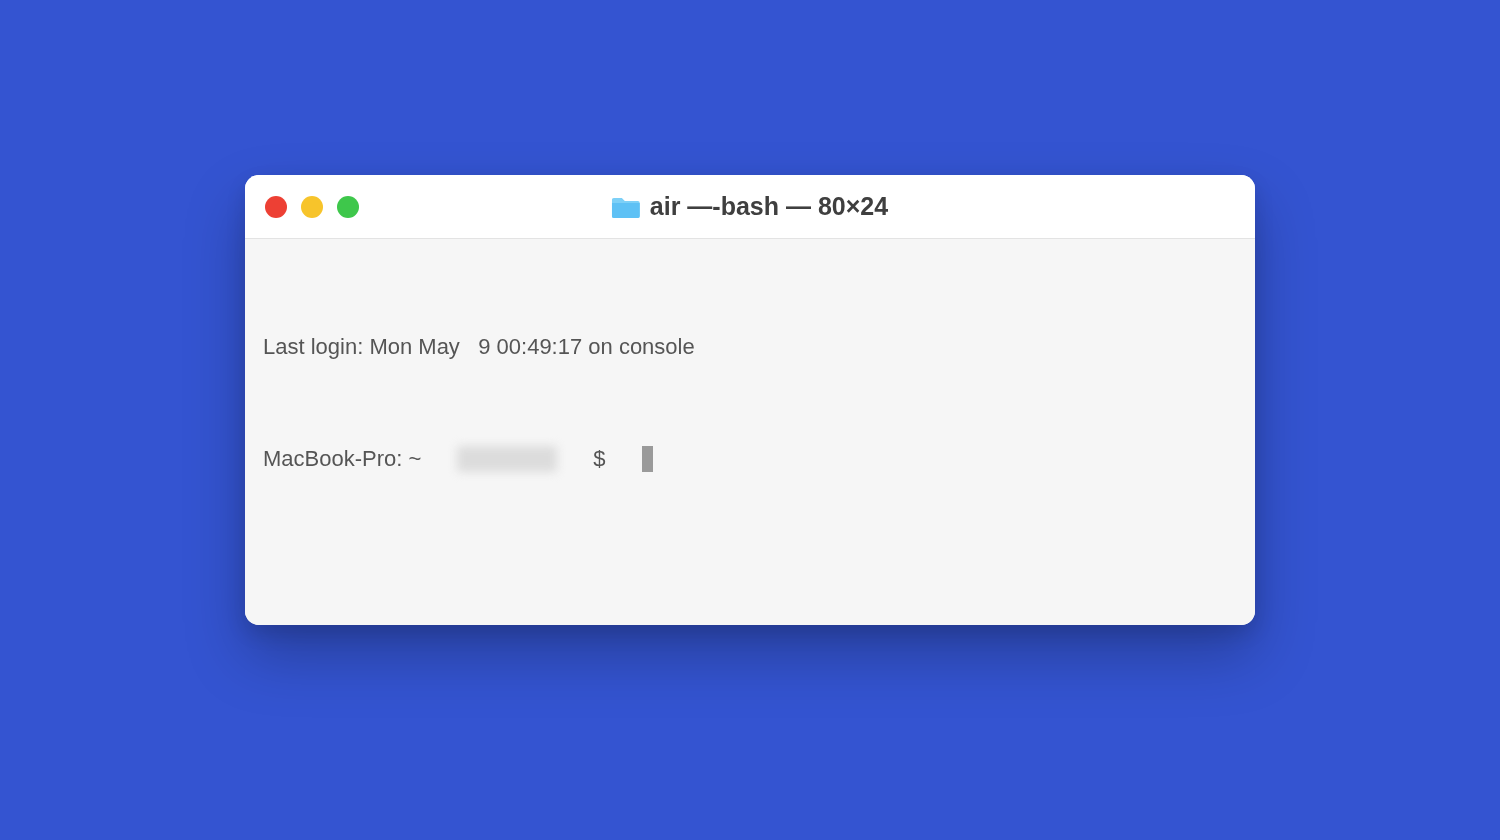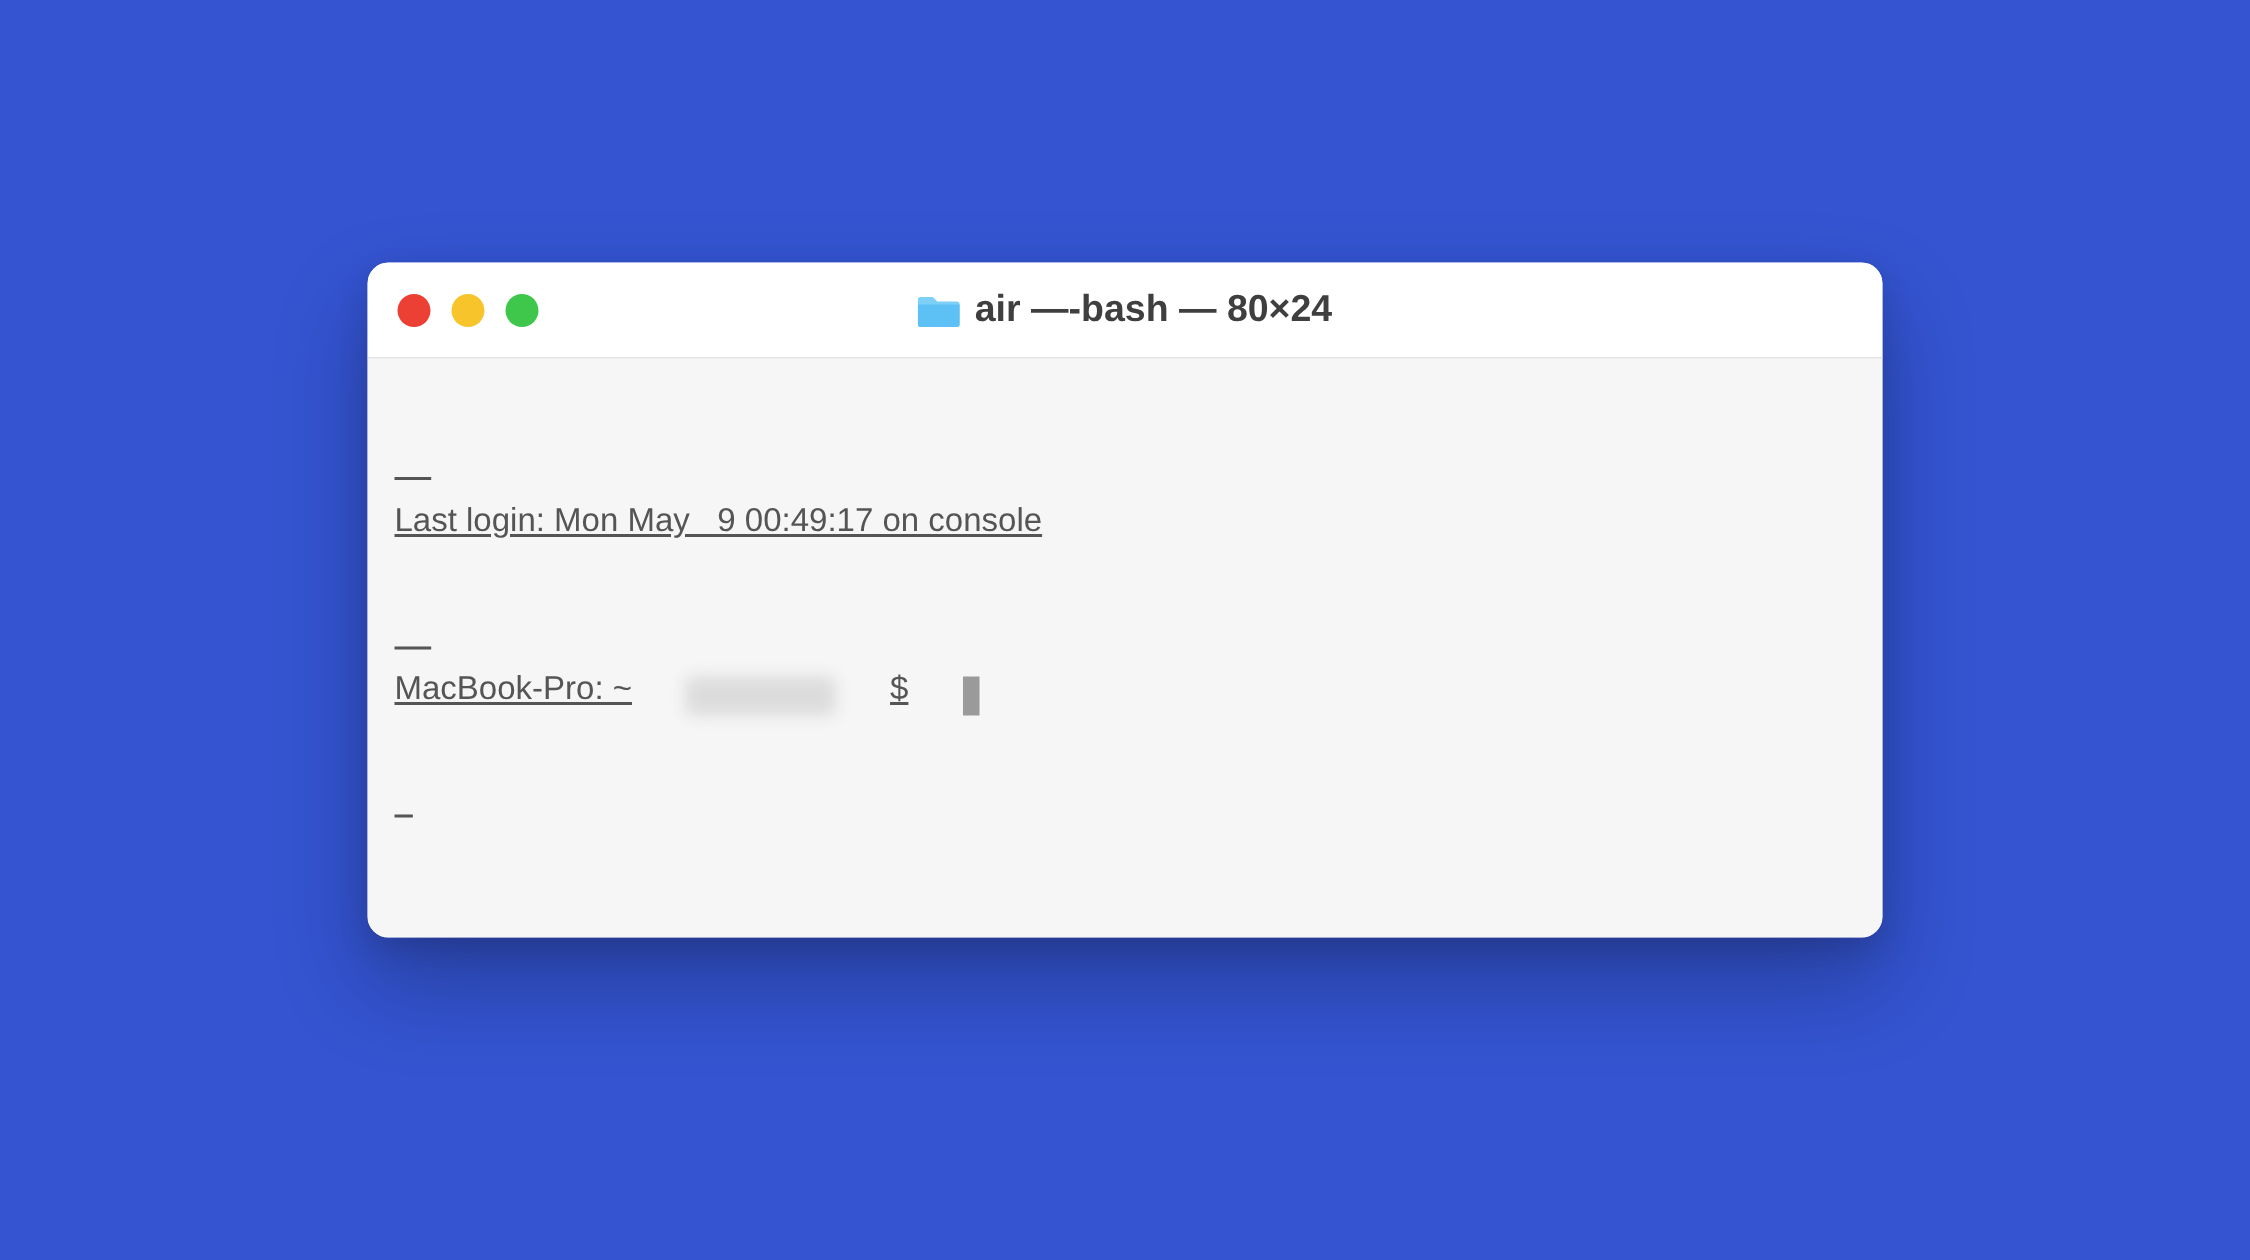--- a/index.html
+++ b/index.html
@@ -68,25 +68,24 @@
     }
     .terminal-body {
       flex: 1;
       background: #f6f6f6;
       padding: 14px 18px;
       font-size: 22px;
       color: #555555;
       line-height: 1.7;
       white-space: pre;
       font-family: -apple-system, BlinkMacSystemFont, "Helvetica Neue", Arial, sans-serif;
-      text-decoration: underline;
     }
     .prompt-line {
       display: flex;
-      align-items: flex-end;
+      align-items: center;
       white-space: normal;
       gap: 32px;
     }
     .blurred-user {
       display: inline-block;
       width: 100px;
       height: 26px;
       background: #dcdcdc;
       filter: blur(5px);
       margin: 0 4px;

